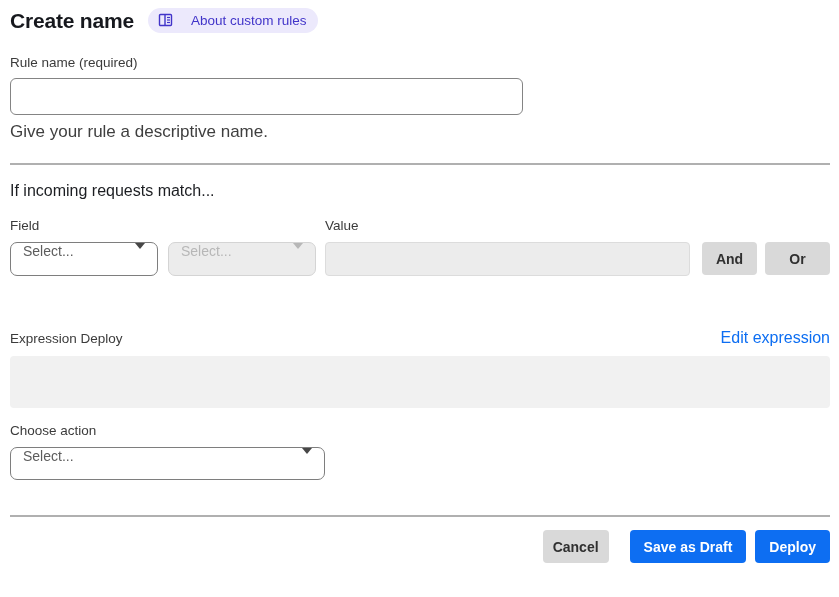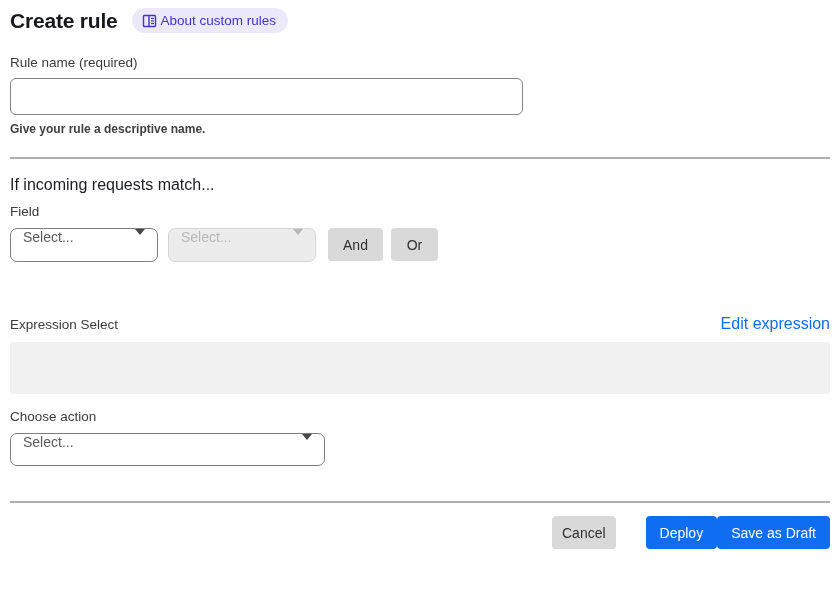--- a/index.html
+++ b/index.html
@@ -26,22 +26,22 @@
   .header-row { display: flex; align-items: center; gap: 14px; }
   .page-title {
     margin: 0;
     font-size: 21px;
     font-weight: 700;
     color: #16181d;
     letter-spacing: -0.2px;
   }
   .about-badge {
     display: inline-flex;
-    align-items: flex-end;
-    gap: 4px;
+    align-items: flex-start;
+    gap: 18px;
     background: var(--badge_bg);
     color: var(--badge_text);
     font-size: 13.5px;
     padding: 5px 12px 5px 10px;
     border-radius: 14px;
     cursor: pointer;
     white-space: nowrap;
   }
   .about-badge svg { display: block; }
   .form-label { font-size: 13.5px; color: #3b3b3b; }
@@ -53,34 +53,34 @@
     height: 37px;
     border: 1px solid #848484;
     border-radius: 6px;
     padding: 0 10px;
     font-size: 14px;
     font-family: inherit;
     color: #222;
     outline: none;
     background: #fff;
   }
-  .helper-text { margin-top: 7px; font-size: 12px; color: #3f3f3f; font-weight: bold; }
+  .helper-text { margin-top: 7px; font-size: 17px; color: #3f3f3f; }
   .divider { margin-top: 21px; border: none; border-top: 2px solid var(--divider); height: 0; }
   .section-heading {
     margin-top: 17px;
     font-size: 16px;
     font-weight: 400;
     color: #1c1e22;
   }
   .conditions-row { margin-top: 10px; display: flex; align-items: flex-end; }
   .cond-col { display: flex; flex-direction: column; }
   .col-field { width: 148px; }
   .col-operator { width: 148px; margin-left: 10px; }
   .col-value { flex: 1; margin-left: 9px; }
-  .cond-col .form-label { margin-bottom: 9px; }
+  .cond-col .form-label { margin-bottom: 9px; margin-top: 8px; }
   .select {
     display: flex;
     align-items: flex-start;
     justify-content: space-between;
     height: 34px;
     padding: 0 12px;
     border: 1px solid #7e7e7e;
     border-radius: 7px;
     background: #fff;
     font-size: 14px;
@@ -113,25 +113,26 @@
   }
   .btn {
     height: 33px;
     border: none;
     border-radius: 4px;
     font-size: 14px;
     font-family: inherit;
     cursor: pointer;
     padding: 0 14px;
     white-space: nowrap;
+    font-weight: bold;
   }
   .btn-gray { background: var(--gray_button_bg); color: #303030; }
   .btn-blue { background: var(--accent_blue); color: #ffffff; }
   .and-btn { width: 55px; margin-left: 12px; margin-bottom: 1px; padding: 0; }
-  .or-btn  { width: 47px; margin-left: 8px;  margin-bottom: 1px; padding: 0; }
+  .or-btn  { width: 65px; margin-left: 8px;  margin-bottom: 1px; padding: 0; }
   .expression-row {
     margin-top: 53px;
     display: flex;
     align-items: baseline;
     justify-content: space-between;
   }
   .edit-link {
     font-size: 16px;
     color: var(--accent_blue);
     text-decoration: none;
@@ -156,21 +157,21 @@
   }
   .cancel-btn { padding: 0 10px; margin-right: 21px; }
   .deploy-btn { margin-left: 9px; }
 </style>
 </head>
 <body>
 
 <div class="page">
 
   <div class="header-row">
-    <h1 class="page-title">Create rule</h1>
+    <h1 class="page-title">Create name</h1>
     <span class="about-badge">
       <span>
         <svg width="15" height="14" viewBox="0 0 15 14" fill="none">
           <rect x="1.5" y="1.5" width="12" height="11" rx="1" stroke="#4134c9" stroke-width="1.4"></rect>
           <line x1="7" y1="1.5" x2="7" y2="12.5" stroke="#4134c9" stroke-width="1.4"></line>
           <line x1="9" y1="4.5" x2="12" y2="4.5" stroke="#4134c9" stroke-width="1.2"></line>
           <line x1="9" y1="7" x2="12" y2="7" stroke="#4134c9" stroke-width="1.2"></line>
           <line x1="9" y1="9.5" x2="12" y2="9.5" stroke="#4134c9" stroke-width="1.2"></line>
         </svg>
       </span>
@@ -193,37 +194,41 @@
         <span>Select...</span>
         <span class="caret"></span>
       </div>
     </div>
     <div class="cond-col col-operator">
       <div class="select disabled">
         <span>Select...</span>
         <span class="caret"></span>
       </div>
     </div>
+    <div class="cond-col col-value">
+      <div class="form-label">Value</div>
+      <input class="value-input" type="text" disabled="" value="" style="">
+    </div>
     <button class="btn btn-gray and-btn">And</button>
     <button class="btn btn-gray or-btn">Or</button>
   </div>
 
   <div class="expression-row">
-    <div class="form-label">Expression Select</div>
+    <div class="form-label">Expression Deploy</div>
     <a class="edit-link">Edit expression</a>
   </div>
   <div class="preview-box"></div>
 
   <div class="form-label choose-label">Choose action</div>
   <div class="select action-select">
     <span>Select...</span>
     <span class="caret"></span>
   </div>
 
   <hr class="divider footer-divider">
 
   <div class="footer-row">
     <button class="btn btn-gray cancel-btn">Cancel</button>
+    <button class="btn btn-blue save-draft-btn">Save as Draft</button>
     <button class="btn btn-blue deploy-btn">Deploy</button>
-    <button class="btn btn-blue save-draft-btn">Save as Draft</button>
   </div>
 
 </div>
 
 </body></html>

